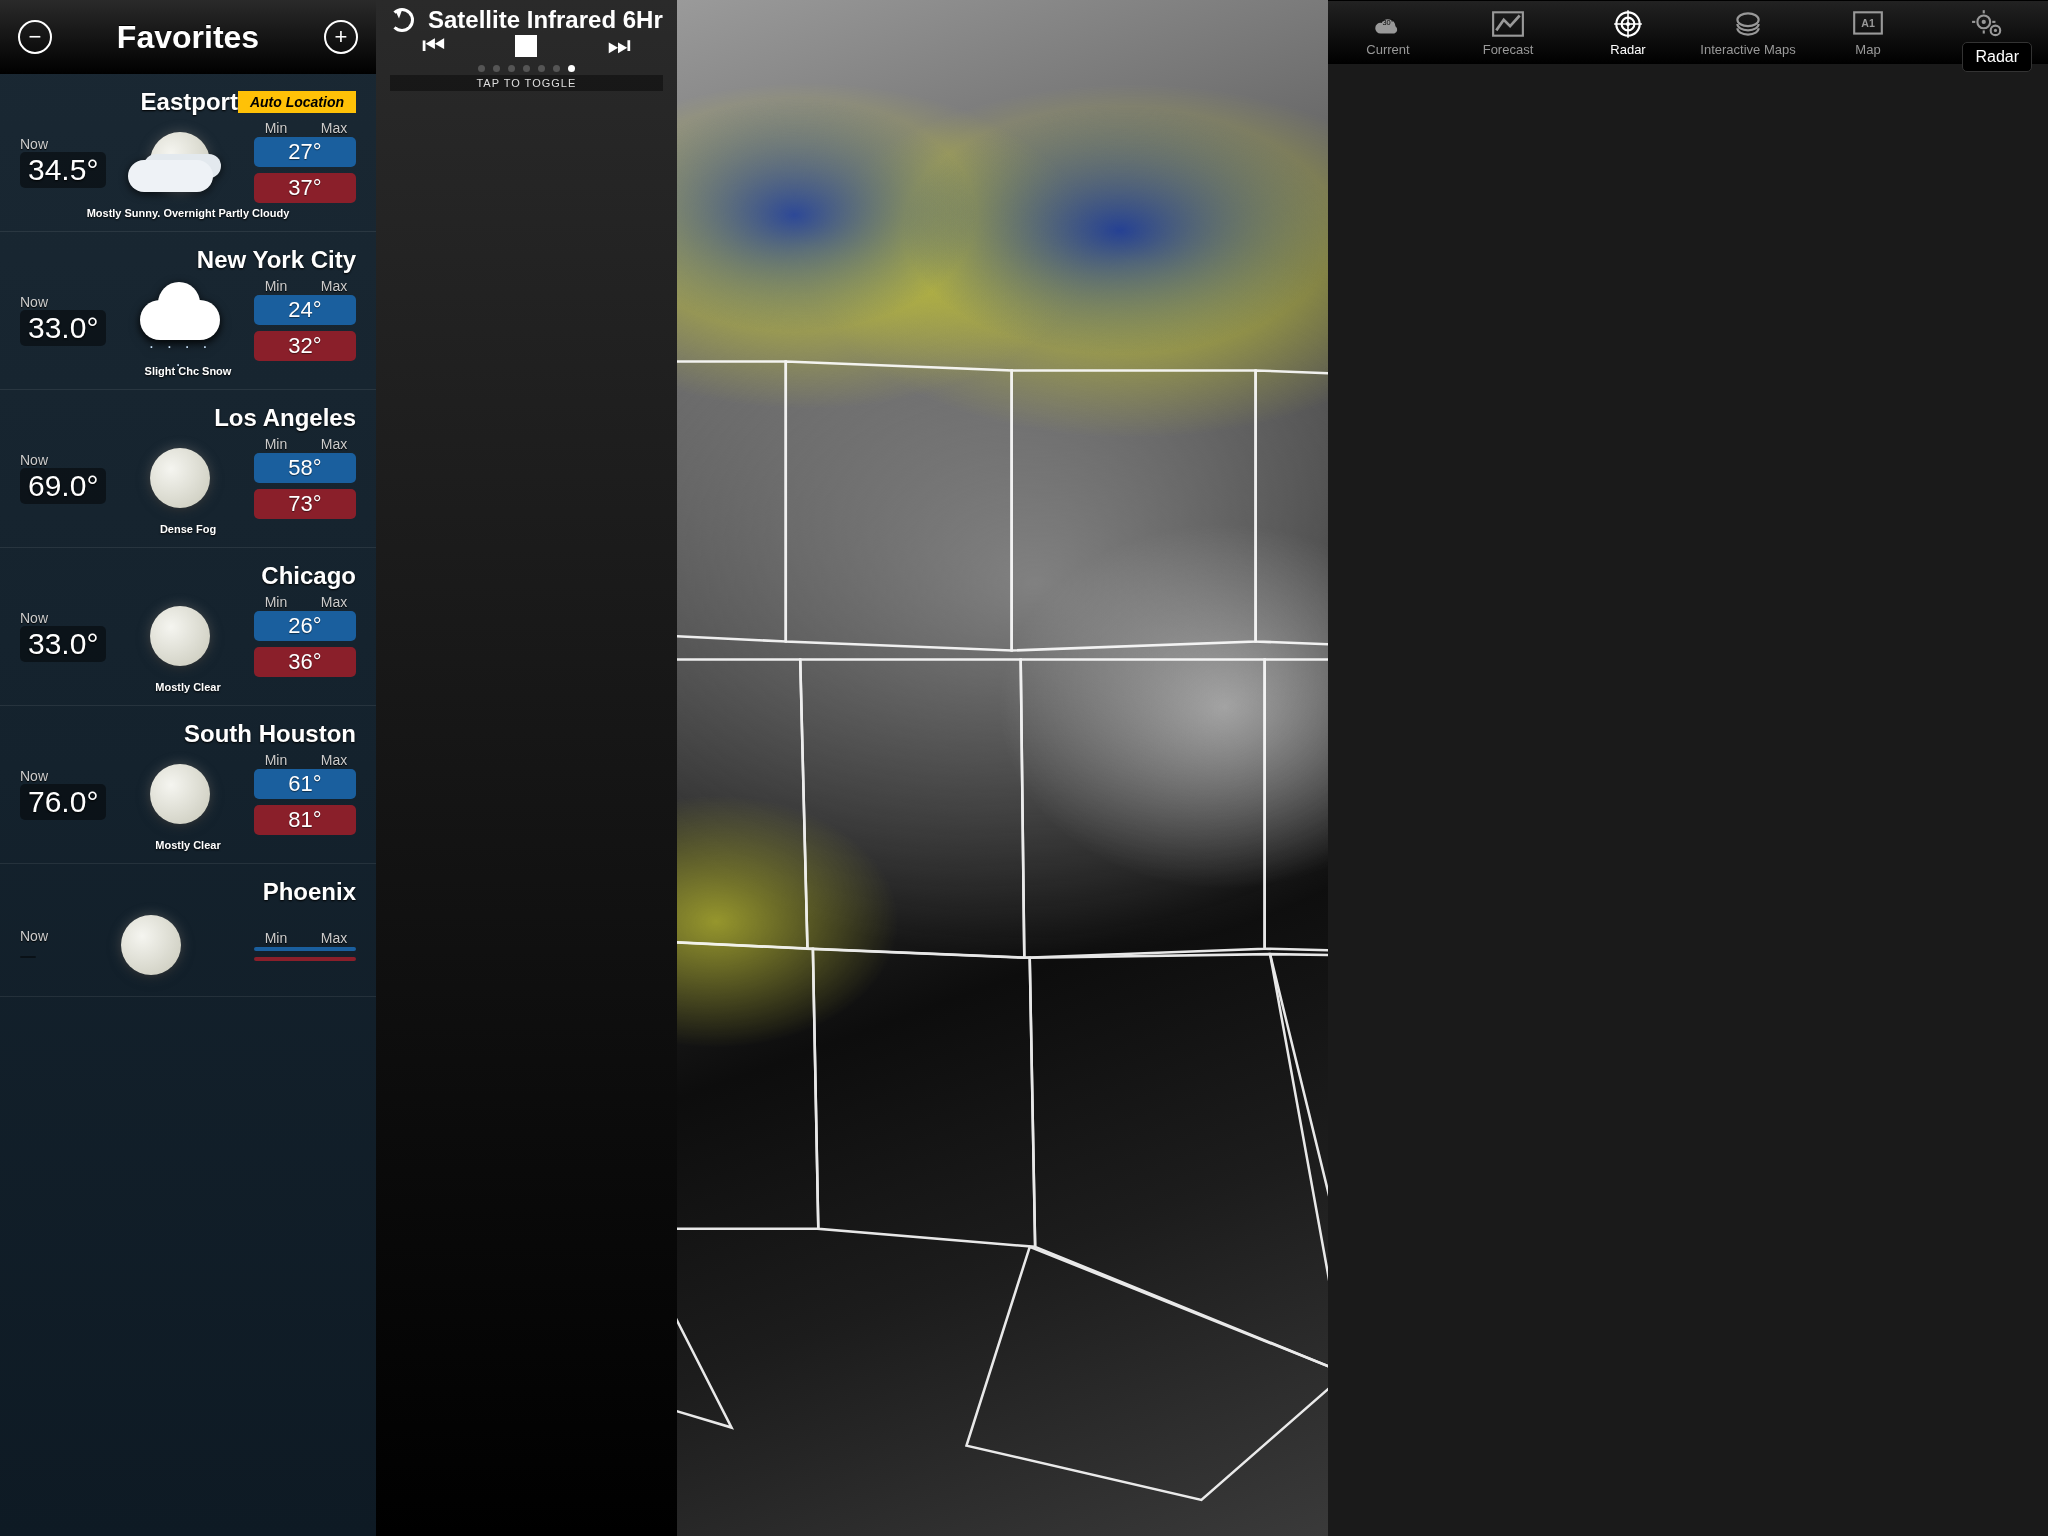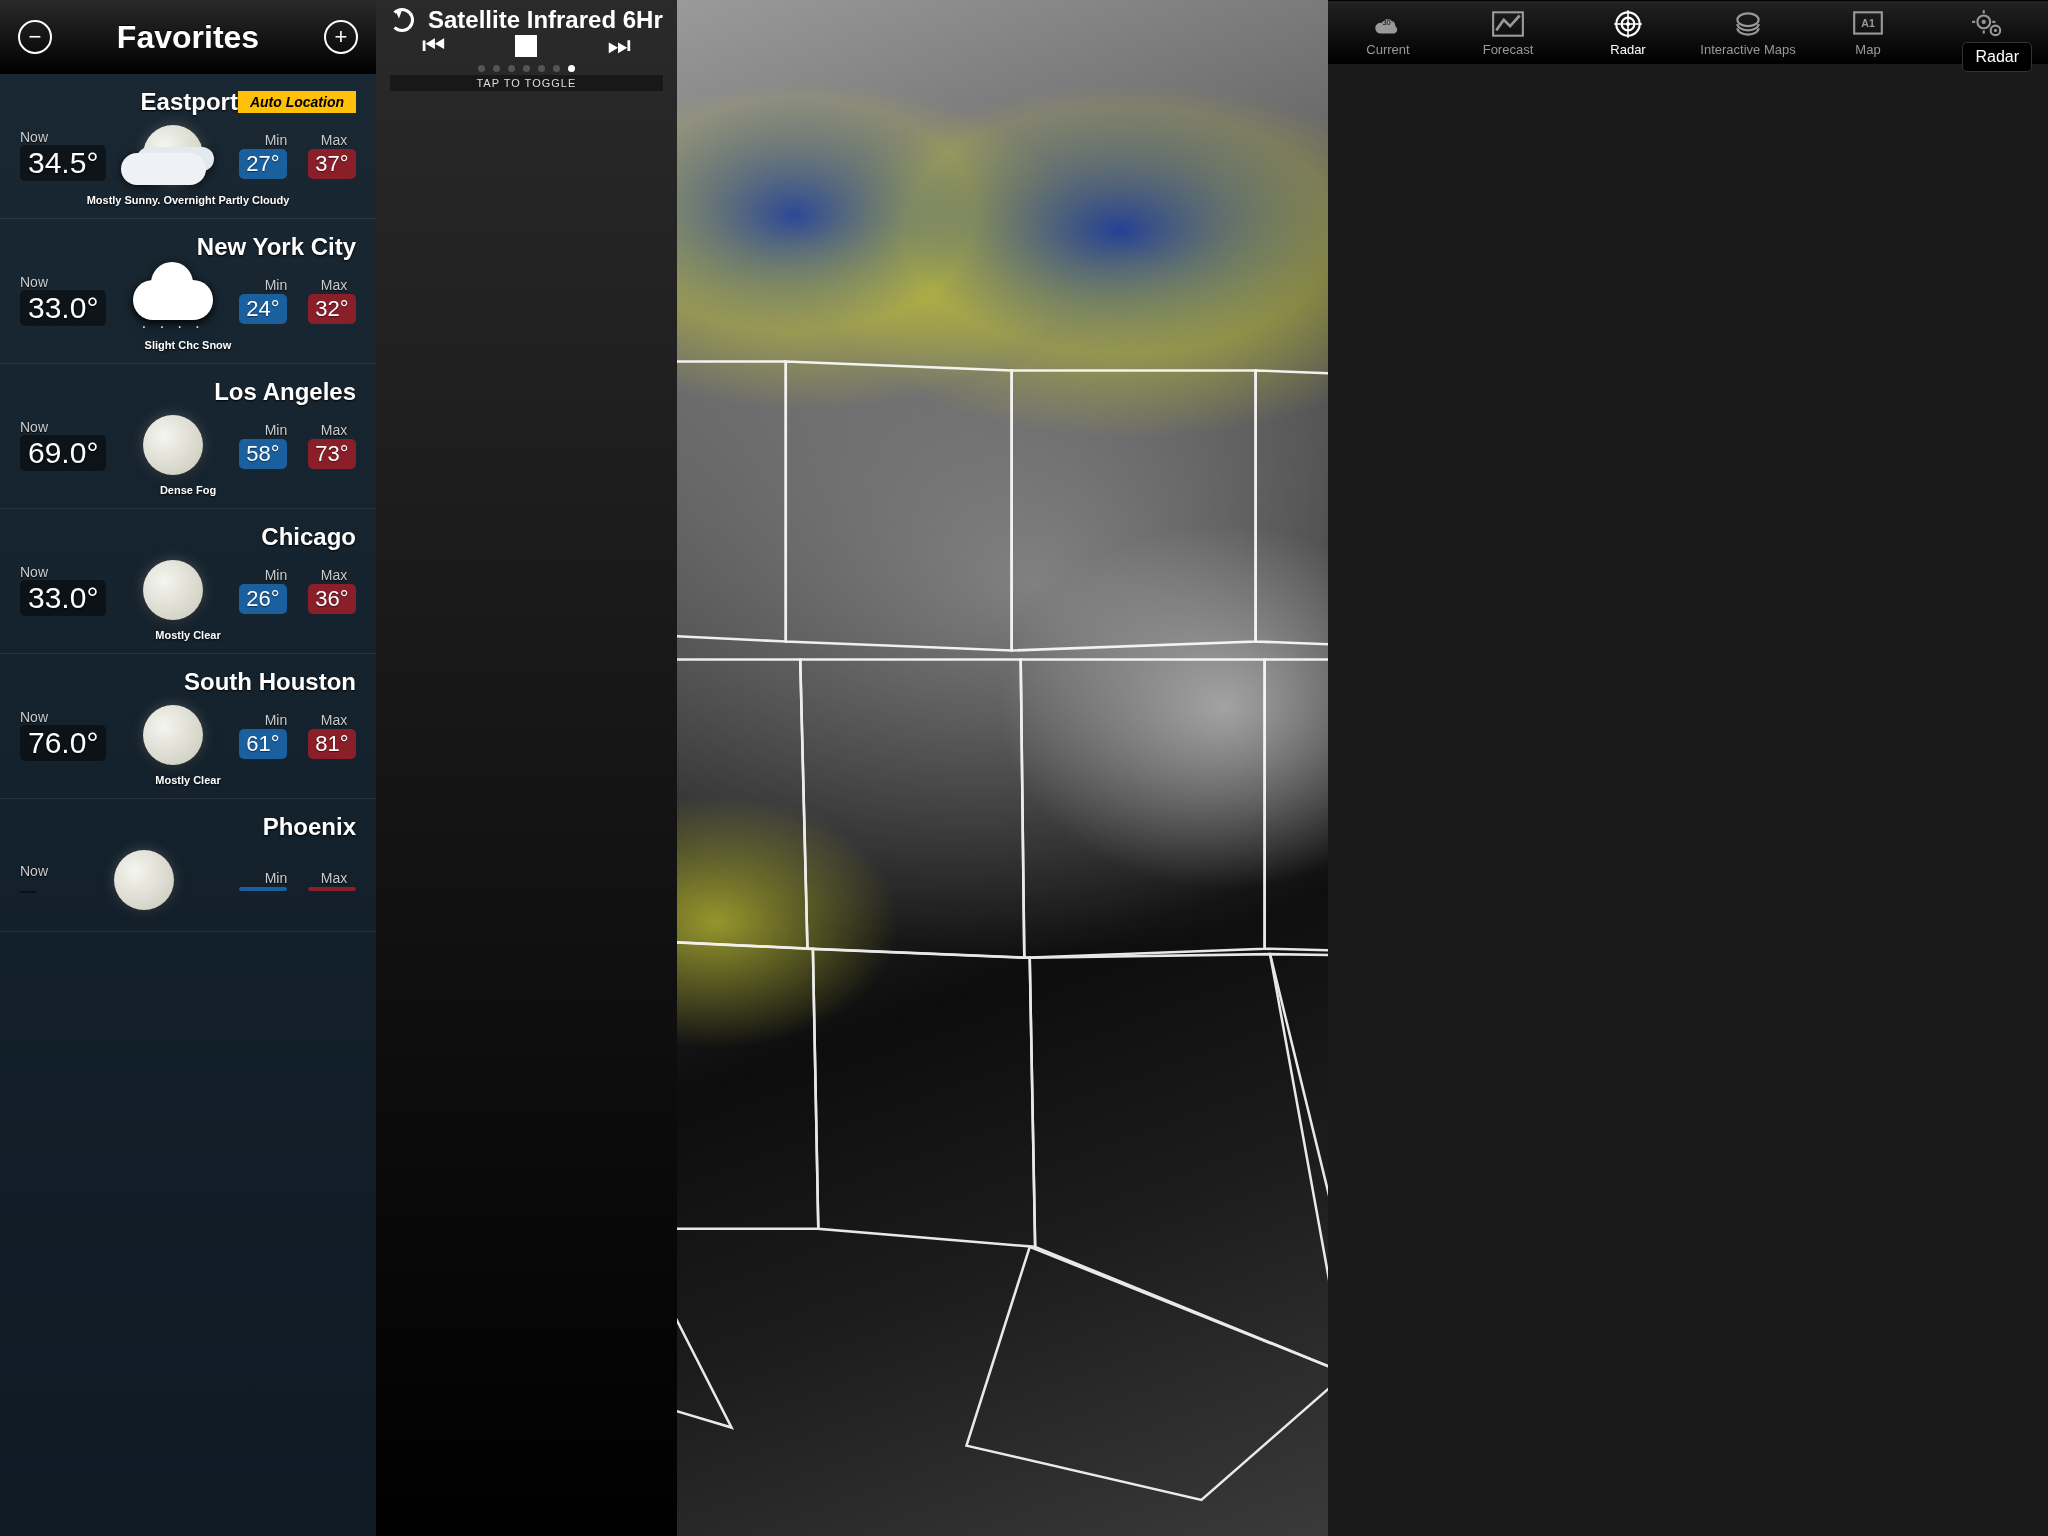--- a/index.html
+++ b/index.html
@@ -90,21 +90,21 @@
   }
   .moon { width:60px;height:60px;border-radius:50%;background:radial-gradient(circle at 35% 35%, #f5f5f0, #c7c7b8);box-shadow:0 0 12px rgba(255,255,255,0.25);position:relative;}
   .moon.cloudy::after{content:"";position:absolute;left:-22px;top:28px;width:85px;height:32px;background:#eef2f6;border-radius:20px;box-shadow:12px -10px 0 -4px #e3e9ee;}
   .cloud-snow{width:80px;height:40px;background:#fff;border-radius:24px;position:relative;box-shadow:0 3px 6px rgba(0,0,0,0.4);}
   .cloud-snow::before{content:"";position:absolute;top:-18px;left:18px;width:42px;height:42px;background:#fff;border-radius:50%;}
   .cloud-snow::after{content:"· · · · ·";position:absolute;top:38px;left:8px;right:8px;color:#cfe8ff;font-size:16px;letter-spacing:4px;text-align:center;}
 
   .fav-minmax { text-align: right; }
   .mm-labels { display: flex; gap: 14px; justify-content: flex-end; font-size: 14px; color: #ccc; text-shadow:0 1px 1px #000;}
   .mm-labels span { width: 44px; text-align: center; }
-  .mm-values { display: flex; gap: 21px; margin-top: 1px; }
+  .mm-values { display: flex; gap: 6px; margin-top: 1px; flex-direction: column; }
   .mm-box {
     font-size: 22px;
     padding: 2px 6px;
     border-radius: 5px;
     min-width: 48px;
     text-align: center;
     text-shadow: 0 1px 1px rgba(0,0,0,0.5);
   }
   .mm-min { background: #1a5f9e; }
   .mm-max { background: #8a1f2a; }

